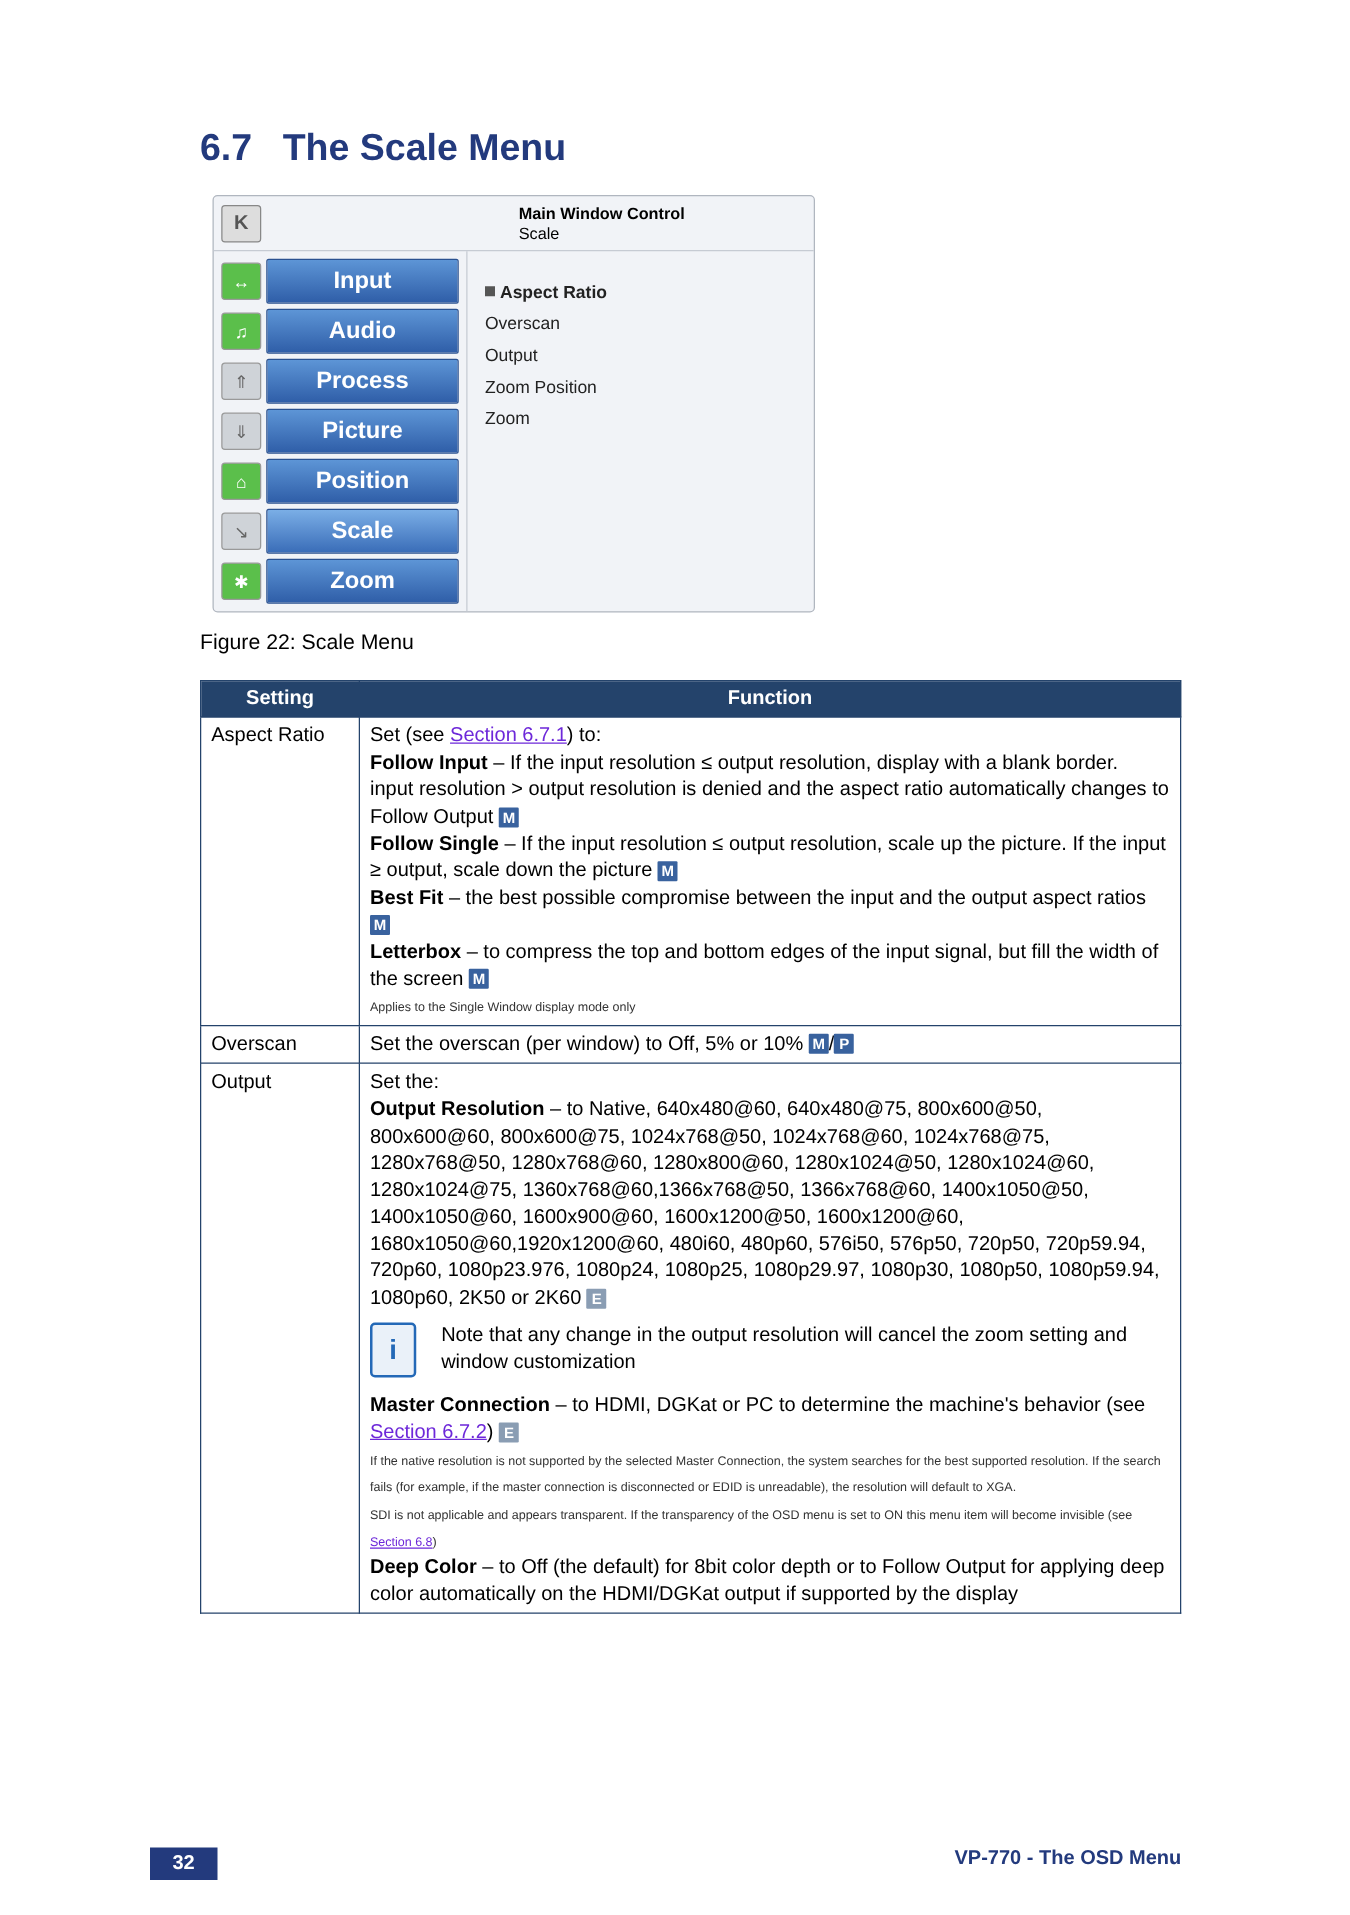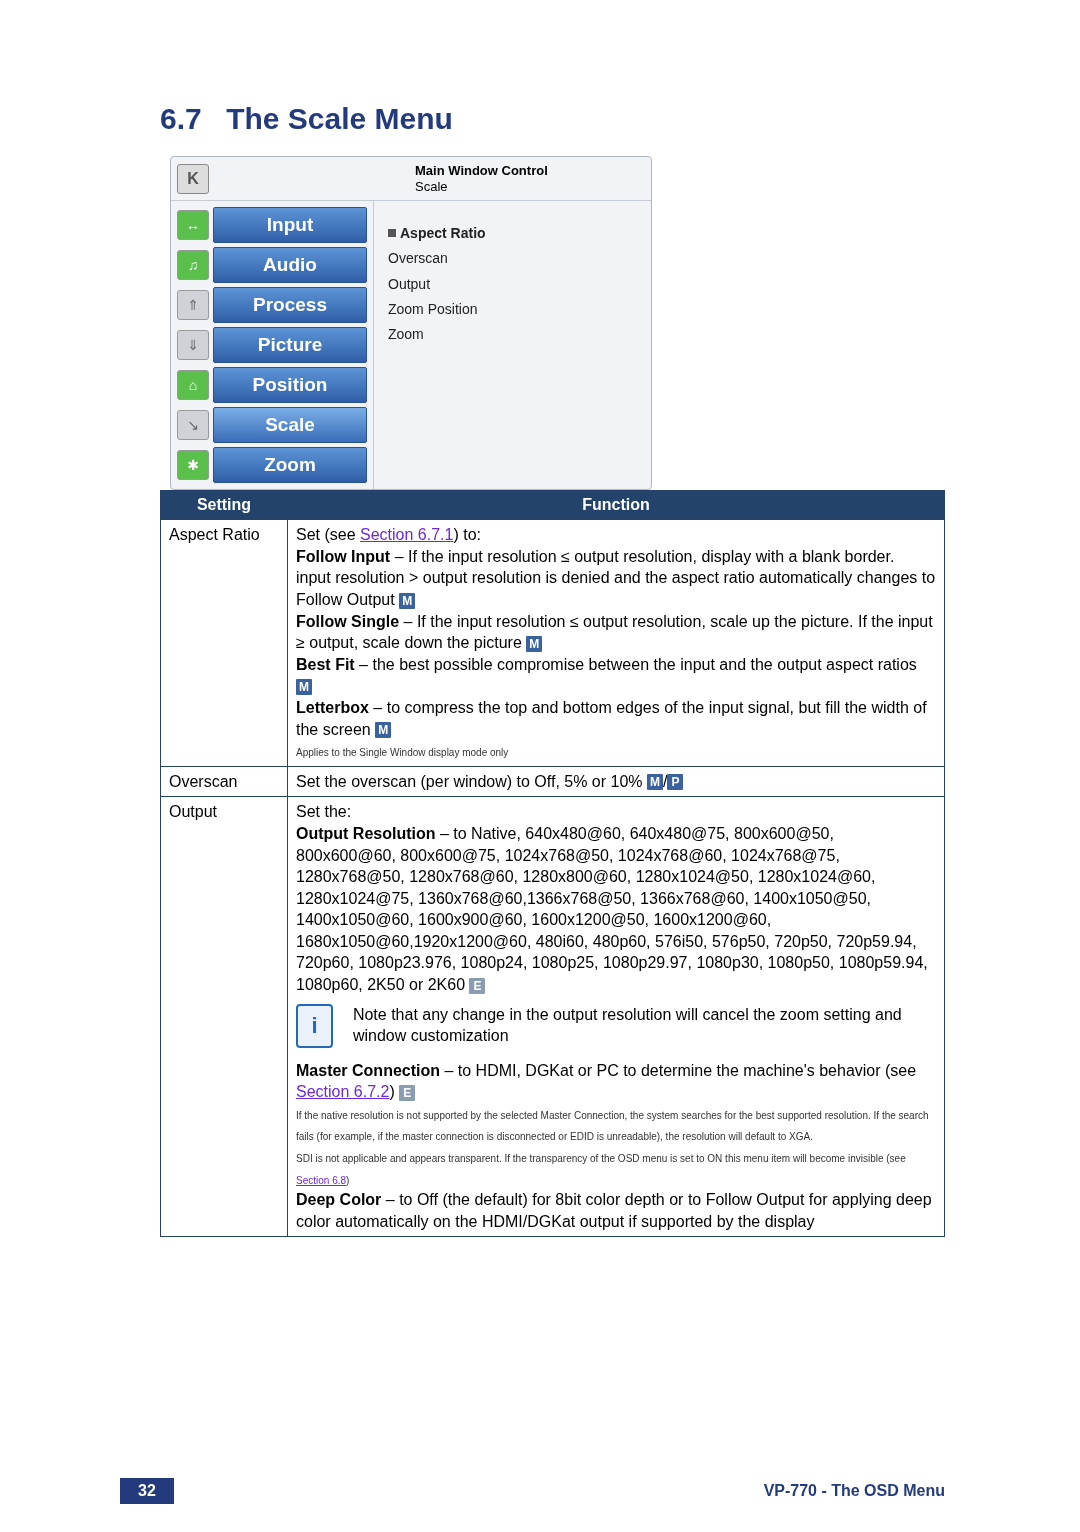--- a/index.html
+++ b/index.html
@@ -135,21 +135,21 @@
     width:40px; height:40px;
     border:2px solid #2469b7; border-radius:4px;
     display:flex; align-items:center; justify-content:center;
     color:#2469b7; font-size:22px; font-weight:bold;
     background:#eaf1f9;
   }
 
   .footer {
     position:absolute; bottom:40px; left:0; width:100%;
     padding:0 135px 0 120px; box-sizing:border-box;
-    display:flex; align-items:center;
+    display:flex; 
     color:#233a7d; font-weight:bold; font-size:16px;
   }
   .footer .pg {
     background:#233a7d; color:#fff;
     padding:4px 18px;
   }
   .footer .ft { margin-left:auto;}
 </style>
 </head>
 <body>
@@ -203,20 +203,21 @@
       <div class="osd-right">
         <div class="sel"><span class="sq"></span><span>Aspect Ratio</span></div>
         <div>Overscan</div>
         <div>Output</div>
         <div>Zoom Position</div>
         <div>Zoom</div>
       </div>
     </div>
   </div>
 
+  <div class="caption">Figure 22: Scale Menu</div>
 
   <table class="settings">
     <tbody>
         <tr>
       <th style="width:110px">Setting</th>
       <th>Function</th>
     </tr>
 
     <tr>
       <td>Aspect Ratio</td>

